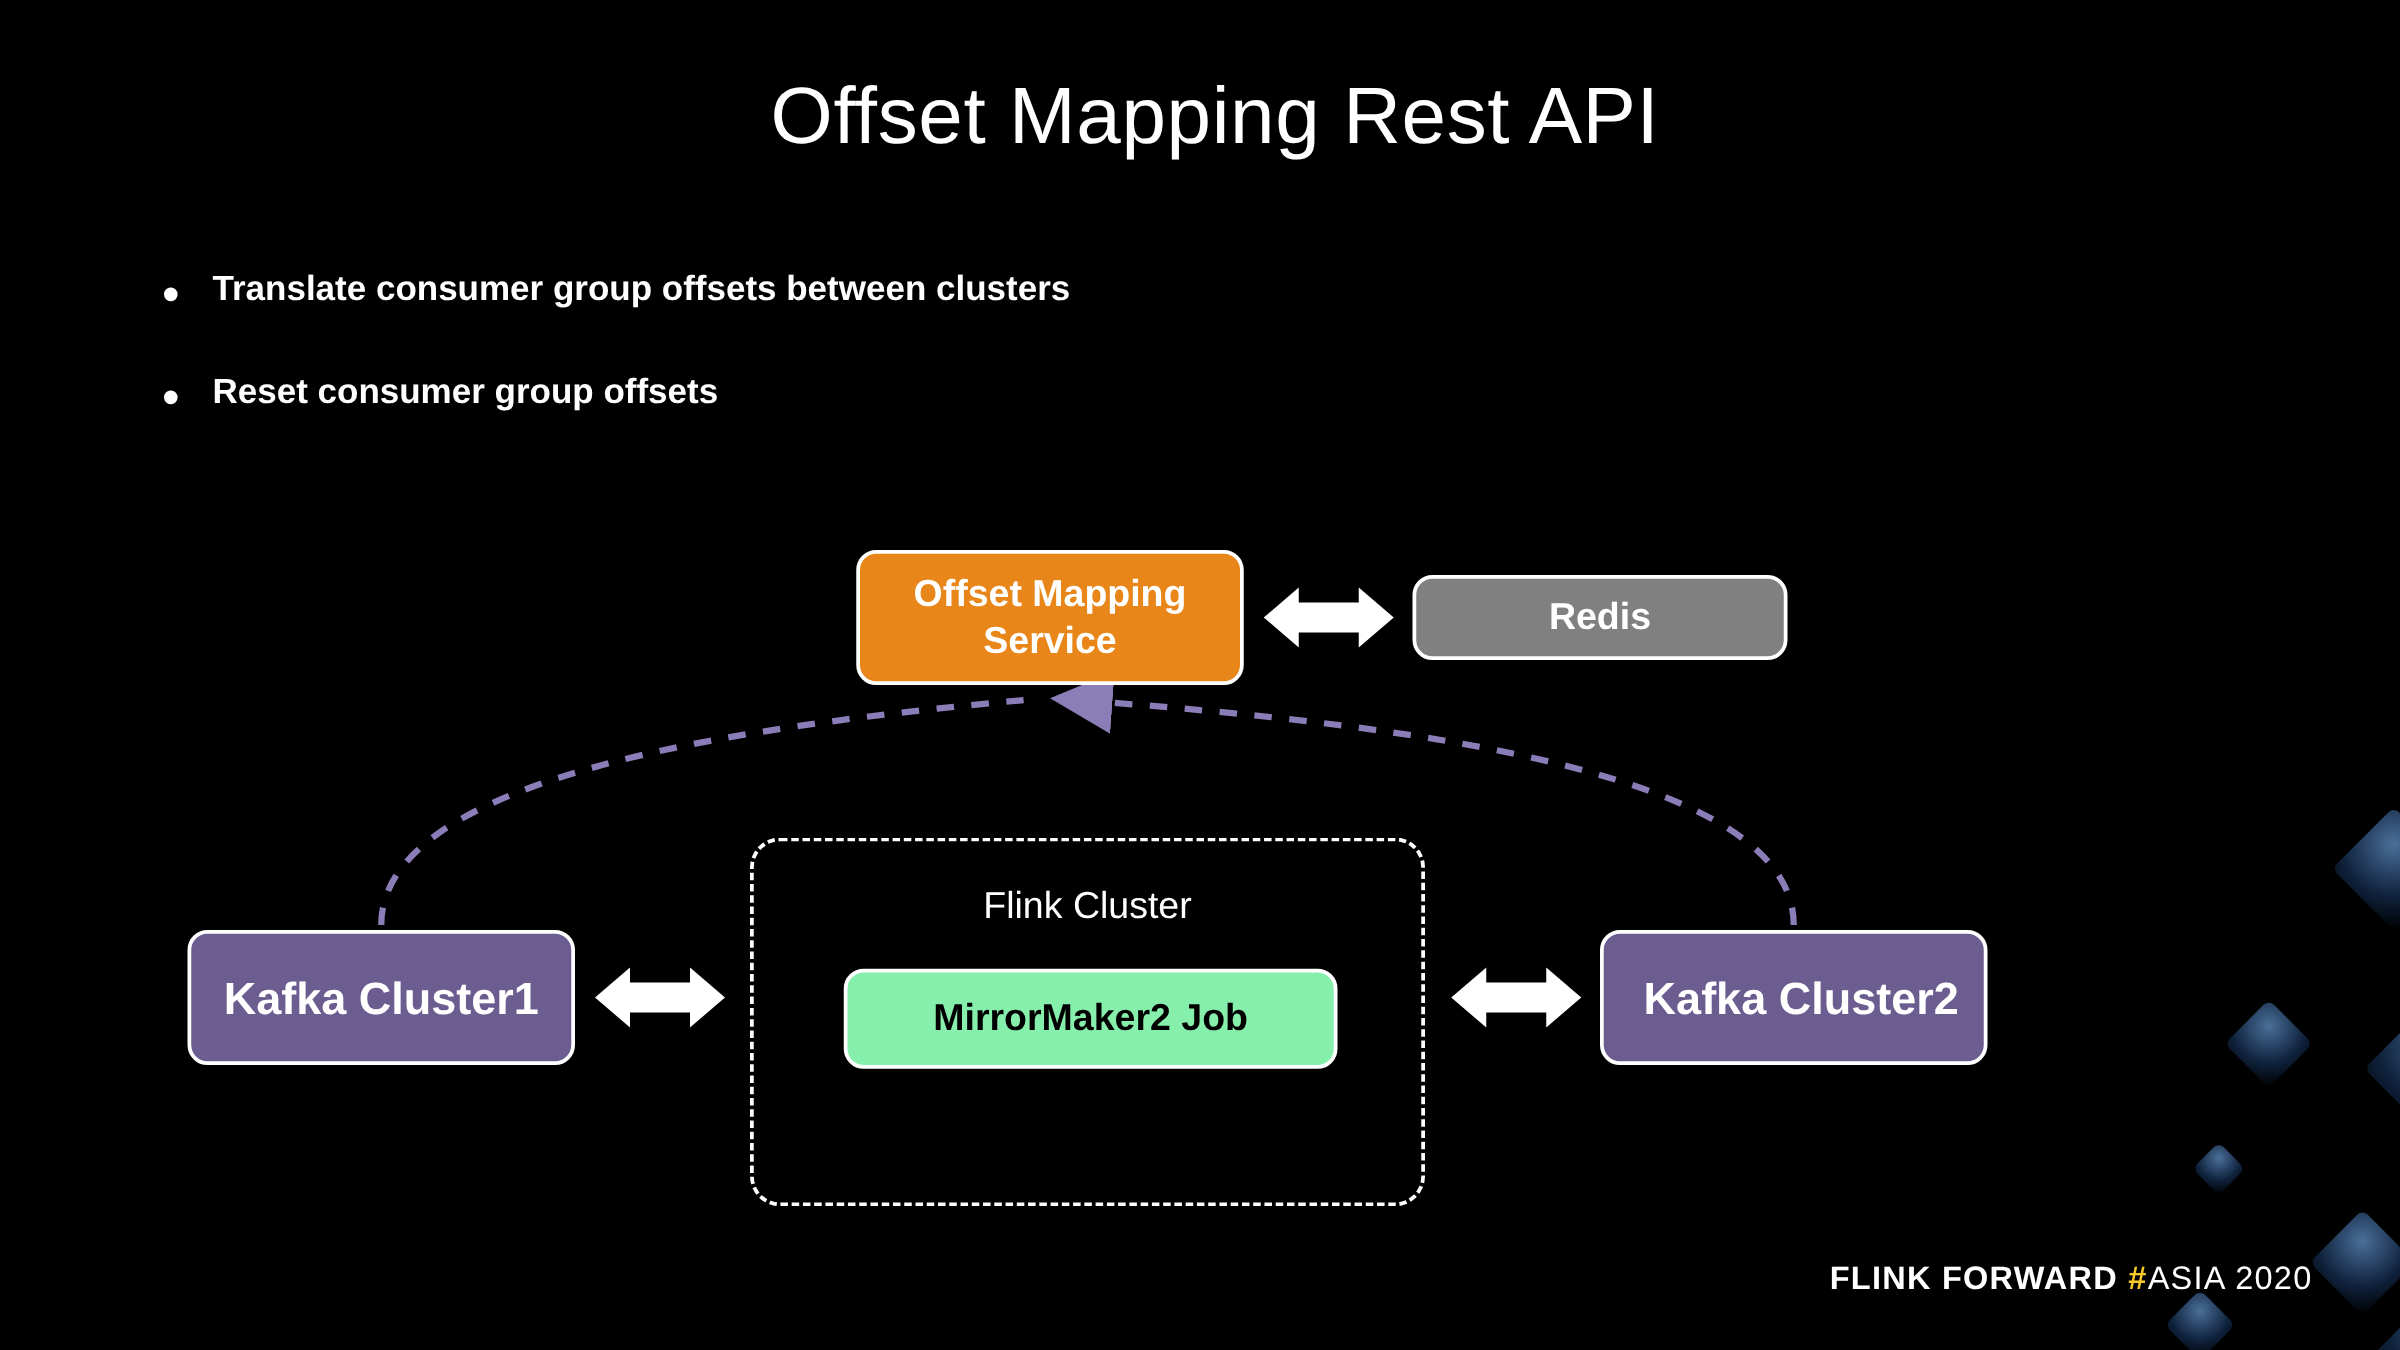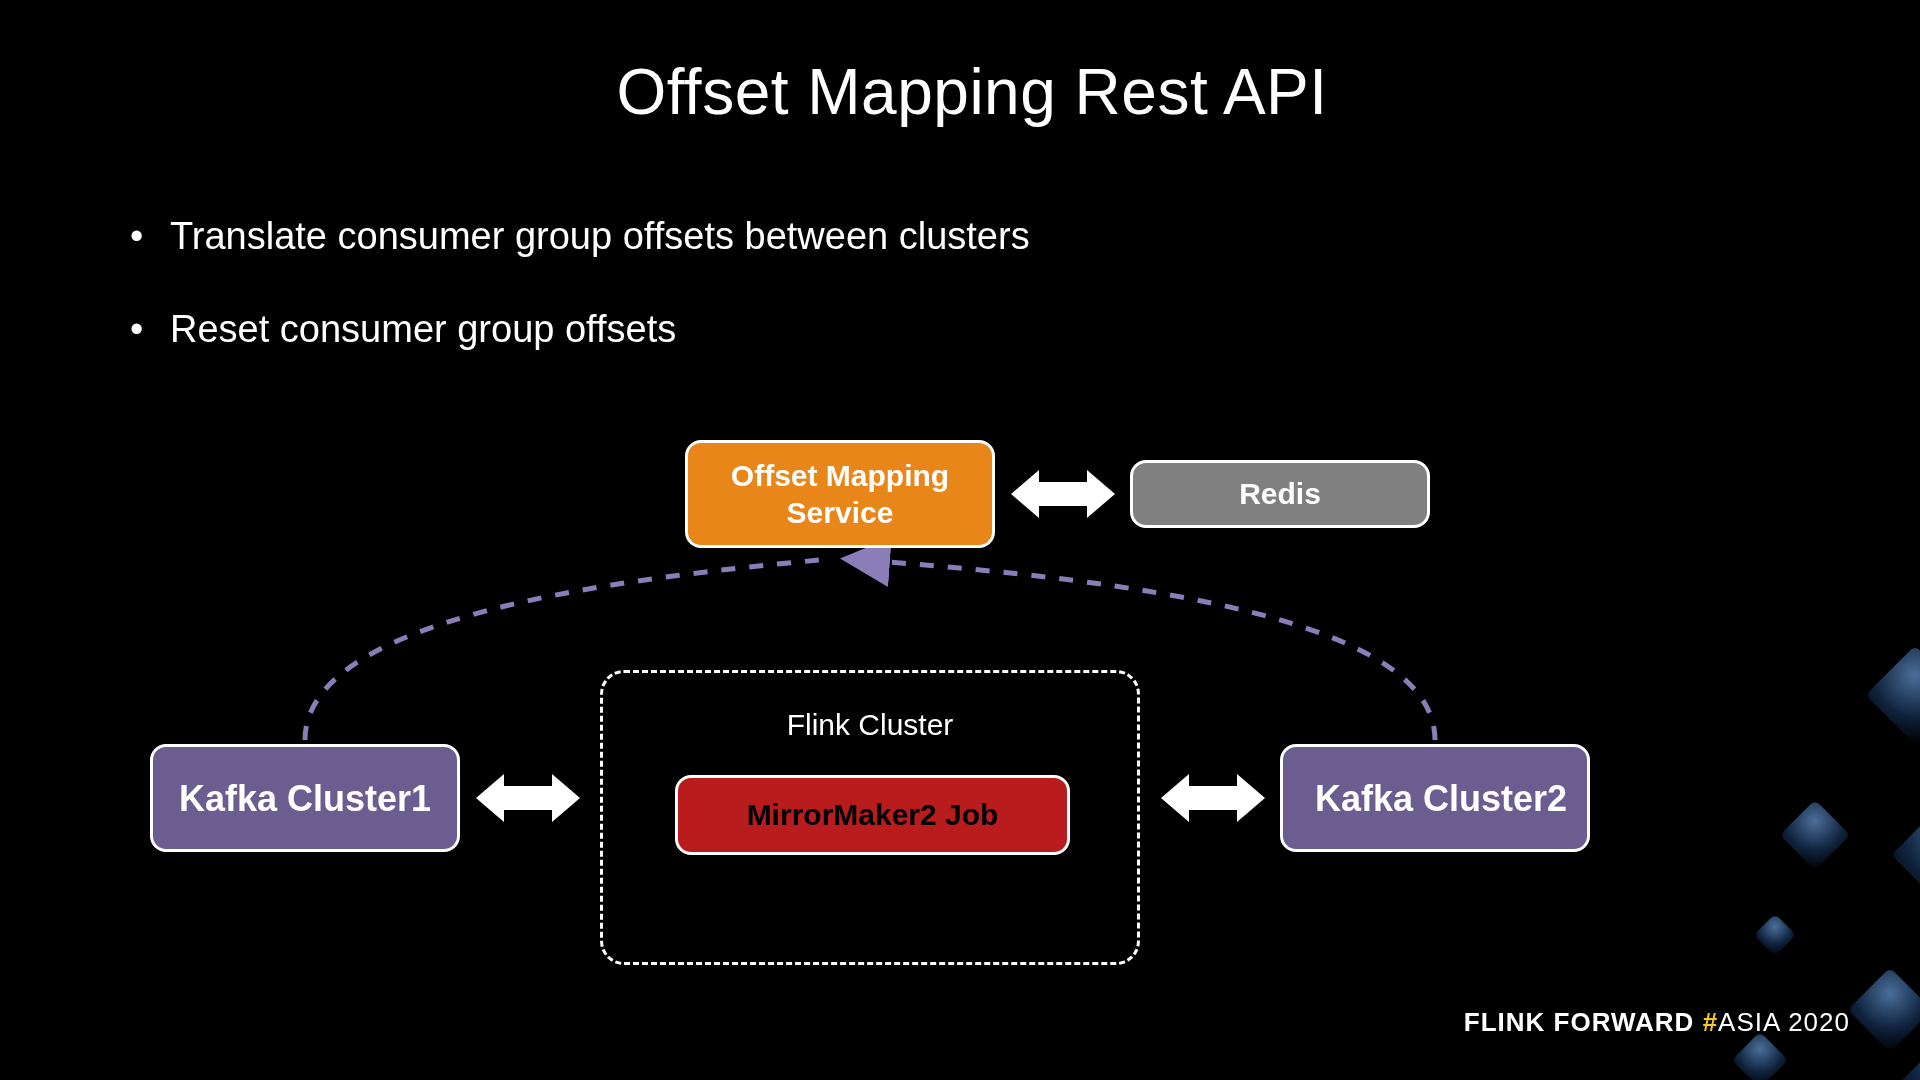--- a/index.html
+++ b/index.html
@@ -22,22 +22,22 @@
     font-weight: 400;
     letter-spacing: 0.5px;
     padding-left: 24px;
   }
   .bullets {
     position: absolute;
     top: 215px;
     left: 130px;
   }
   .bullets li {
-    font-size: 38px;
-    font-weight: 400;
+    font-size: 28px;
+    font-weight: 700;
     margin-bottom: 50px;
     list-style: none;
     position: relative;
     padding-left: 40px;
   }
   .bullets li::before {
     content: "•";
     position: absolute;
     left: 0;
     top: 0;
@@ -58,21 +58,21 @@
     align-items: center;
     justify-content: center;
     text-align: center;
     font-weight: 700;
     padding: 10px 20px;
     line-height: 1.25;
   }
   .box-orange { background: #e8861a; color: #ffffff; font-size: 30px; }
   .box-grey   { background: #808080; color: #ffffff; font-size: 30px; }
   .box-purple { background: #6b5d8f; color: #ffffff; font-size: 36px; }
-  .box-yellow { background: #b91c1c; color: #000000; font-size: 30px; }
+  .box-yellow { background: #86efac; color: #000000; font-size: 30px; }
 
   #box-oms    { top: 20px;  left: 585px;  width: 310px; height: 108px; }
   #box-redis  { top: 40px;  left: 1030px; width: 300px; height: 68px;  }
   #box-kc1    { top: 324px; left: 50px;   width: 310px; height: 108px; }
   #box-kc2    { top: 324px; left: 1180px; width: 310px; height: 108px; justify-content: flex-end; }
   #box-mm2    { top: 355px; left: 575px;  width: 395px; height: 80px;  }
 
   .dashed-box {
     position: absolute;
     border: 3px dashed #ffffff;

